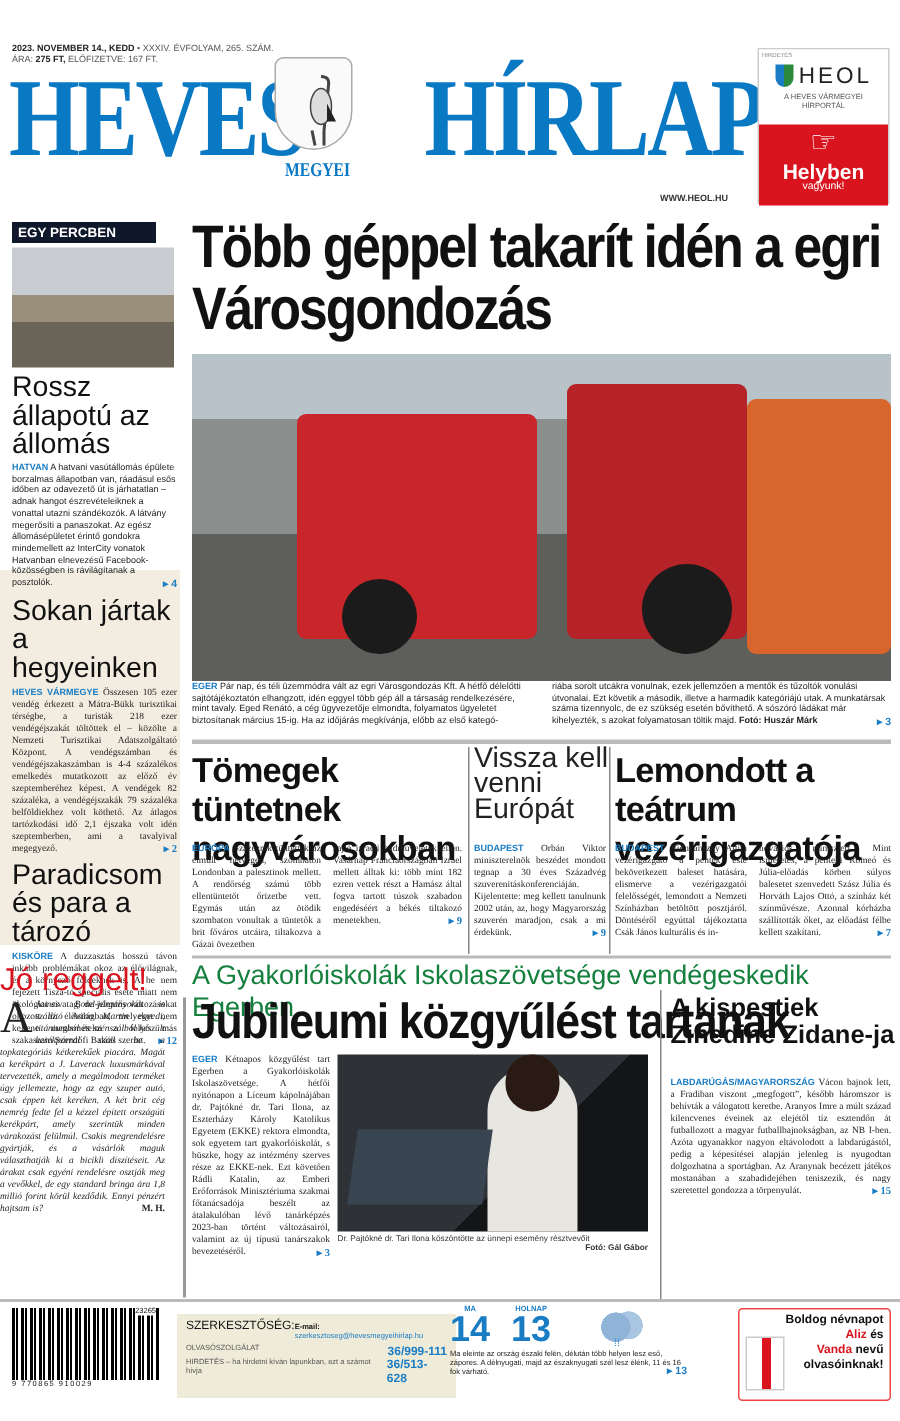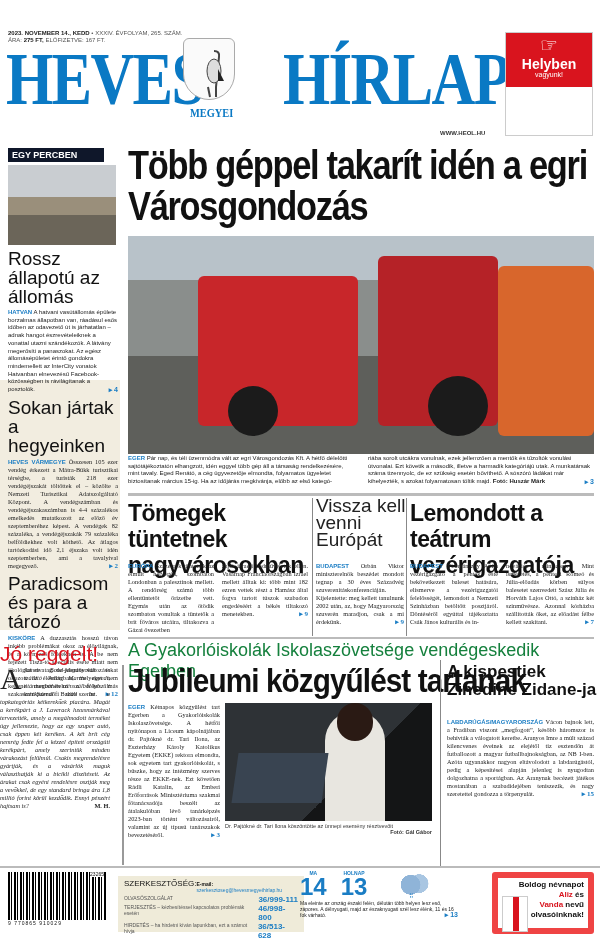--- a/index.html
+++ b/index.html
@@ -42,21 +42,21 @@
 #lem-head{left:410px;top:500px}
 .vline{position:absolute;width:1px;background:#888}
 
 #band{left:128px;top:640px;font-size:18px;color:#15803d}
 #jub-head{left:128px;top:662px;font-size:33px;font-weight:bold;letter-spacing:-1px;transform:scaleX(.9);transform-origin:left}
 #jub-photo{left:225px;top:703px;width:207px;height:118px;background:linear-gradient(135deg,#2e3236 0 60%,#141516 60%)}
 #kisp-head{left:447px;top:663px;font-size:17px;line-height:18px;font-weight:bold}
 
 #foot-sz{left:118px;top:876px;width:186px;height:56px;background:#efebd9;padding:3px 6px}
 #foot-w{left:300px;top:870px;width:158px}
-#foot-n{left:492px;top:872px;width:102px;height:62px;border:6px solid #ef4444;border-radius:3px;background:#fff}
+#foot-n{left:492px;top:872px;width:102px;height:62px;border:1px solid #ef4444;border-radius:3px;background:#fff}
 </style>
 </head>
 <body>
 
 <div id="meta" class="abs">
   <b>2023. NOVEMBER 14., KEDD</b> •
   <span>XXXIV. ÉVFOLYAM, 265. SZÁM.</span><br>
   <span>ÁRA:</span>
   <b>275 FT,</b>
   <span>ELŐFIZETVE: 167 FT.</span>
@@ -67,20 +67,28 @@
       <path d="M30 12 q6 0 5 6 l-3 30 M24 48 l2 10 M32 48 l0 10" stroke="#444" stroke-width="2" fill="none"></path>
       <ellipse cx="30" cy="32" rx="7" ry="12" fill="#ddd" stroke="#444"></ellipse>
       <path d="M34 30 l6 12 l-6 0 z" fill="#222"></path>
     </svg>
 </div>
 <div id="megyei" class="abs">MEGYEI</div>
 <div id="mast-r" class="abs">HÍRLAP</div>
 <div id="web" class="abs">WWW.HEOL.HU</div>
 
 <div id="heol" class="abs">
+  <div class="top">
+    <div style="font-size:4px;text-align:left;padding:1px 2px;color:#888">HIRDETÉS</div>
+    <div style="display:flex;justify-content:center;align-items:center;gap:4px;margin-top:2px">
+      <span style="display:inline-block;width:12px;height:15px;background:linear-gradient(90deg,#1a7dc4 50%,#2c8a3e 50%);border-radius:0 0 6px 6px"></span>
+      <span style="font-size:15px;letter-spacing:2px;color:#222">HEOL</span>
+    </div>
+    <div style="font-size:5px;color:#555;margin-top:3px;padding:0 6px">A HEVES VÁRMEGYEI HÍRPORTÁL</div>
+  </div>
   <div class="bot">
     <div style="font-size:20px;line-height:24px">☞</div>
     <div style="font-size:14px;font-weight:bold;line-height:14px">Helyben</div>
     <div style="font-size:7px">vagyunk!</div>
   </div>
 </div>
 
 <div id="side-bg" class="abs"></div>
 <div id="side" class="abs">
   <div id="side-tag">EGY PERCBEN</div>
@@ -168,24 +176,20 @@
   <div style="position:absolute;right:2px;top:-1px;font-size:5px;background:#fff">23265</div>
 </div>
 <div id="foot-sz" class="abs">
   <div style="display:flex;justify-content:space-between;align-items:baseline">
     <span style="font-size:8px">SZERKESZTŐSÉG:</span>
     <span style="font-size:5px"><b>E-mail:</b> <span class="blue">szerkesztoseg@hevesmegyeihirlap.hu</span></span>
   </div>
   <div style="display:flex;justify-content:space-between;font-size:5px;color:#555;margin-top:2px">
       <span>OLVASÓSZOLGÁLAT</span>
       <b class="blue" style="font-size:8px">36/999-111</b>
-    </div>
-  <div style="display:flex;justify-content:space-between;font-size:5px;color:#555">
-      <span>TERJESZTÉS – kézbesítéssel kapcsolatos problémák esetén</span>
-      <b class="blue" style="font-size:8px">46/998-800</b>
     </div>
   <div style="display:flex;justify-content:space-between;font-size:5px;color:#555">
       <span>HIRDETÉS – ha hirdetni kíván lapunkban, ezt a számot hívja</span>
       <b class="blue" style="font-size:8px">36/513-628</b>
     </div>
 </div>
 <div id="foot-w" class="abs">
   <div style="display:flex;gap:14px;align-items:flex-end">
     <div style="text-align:center">
         <div class="blue" style="font-size:5px;font-weight:bold">MA</div>

